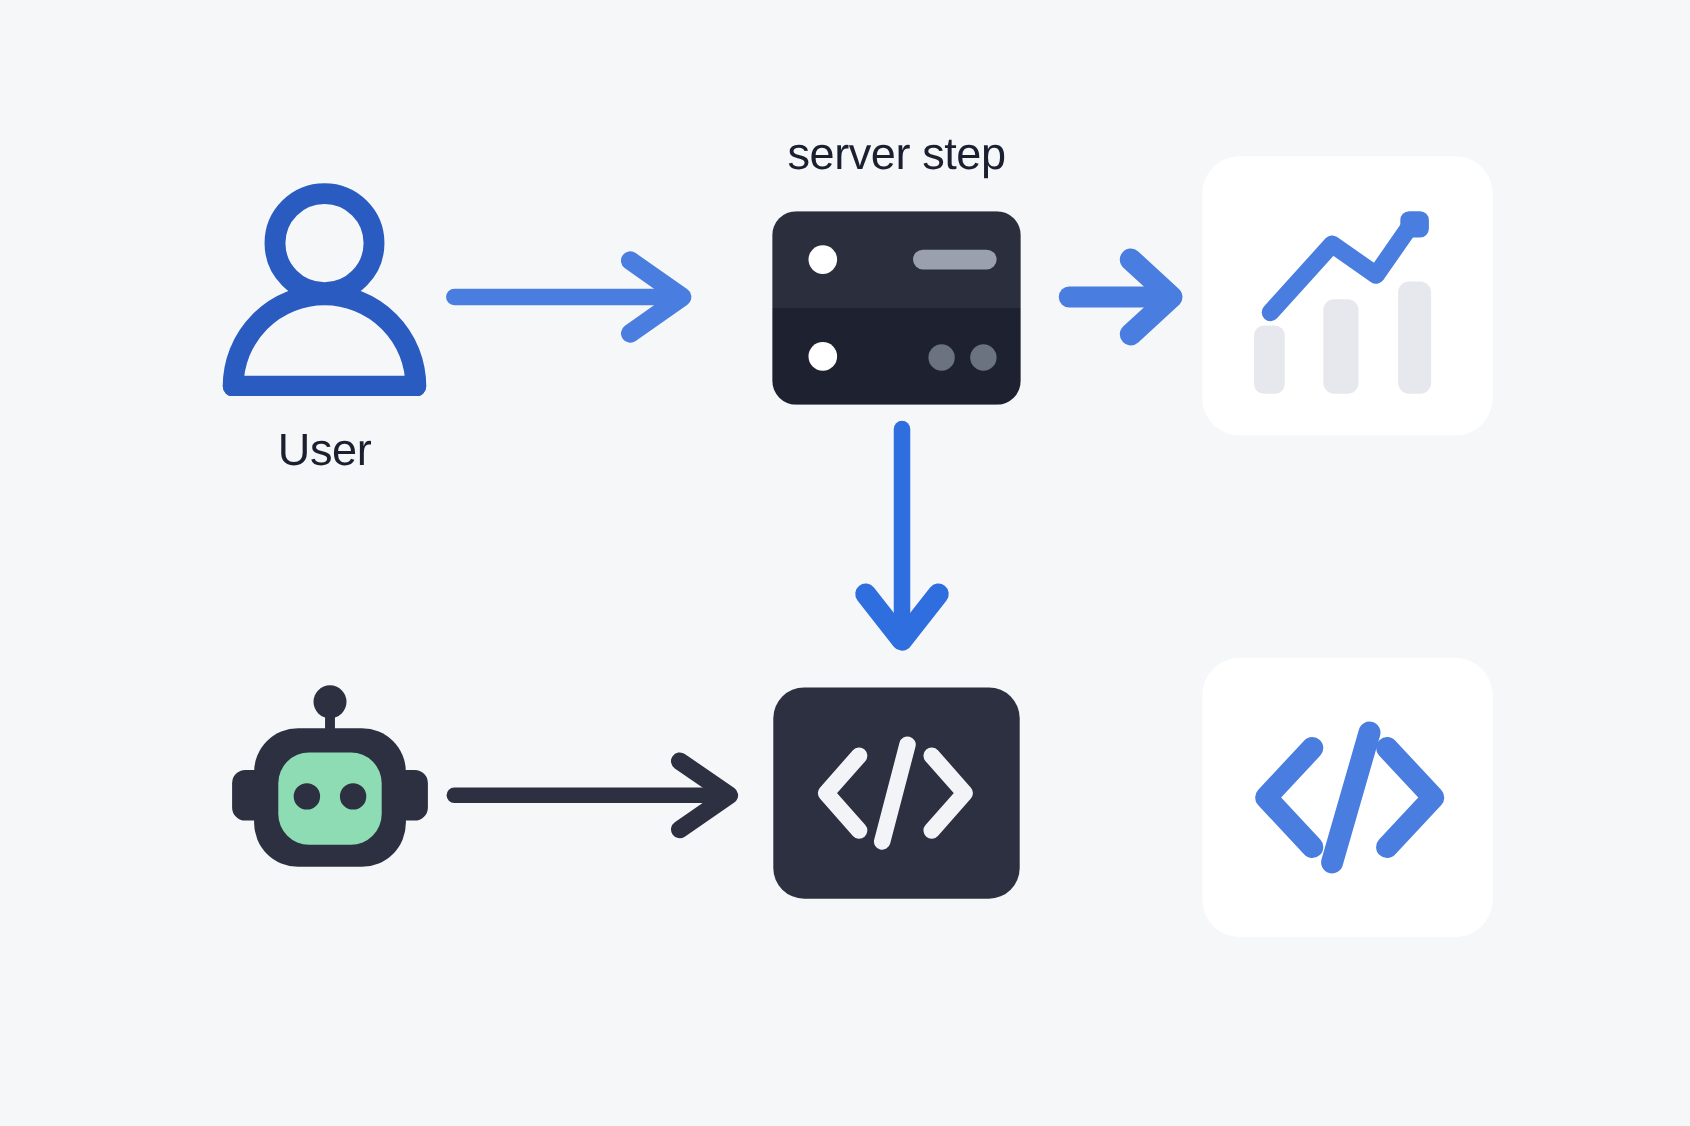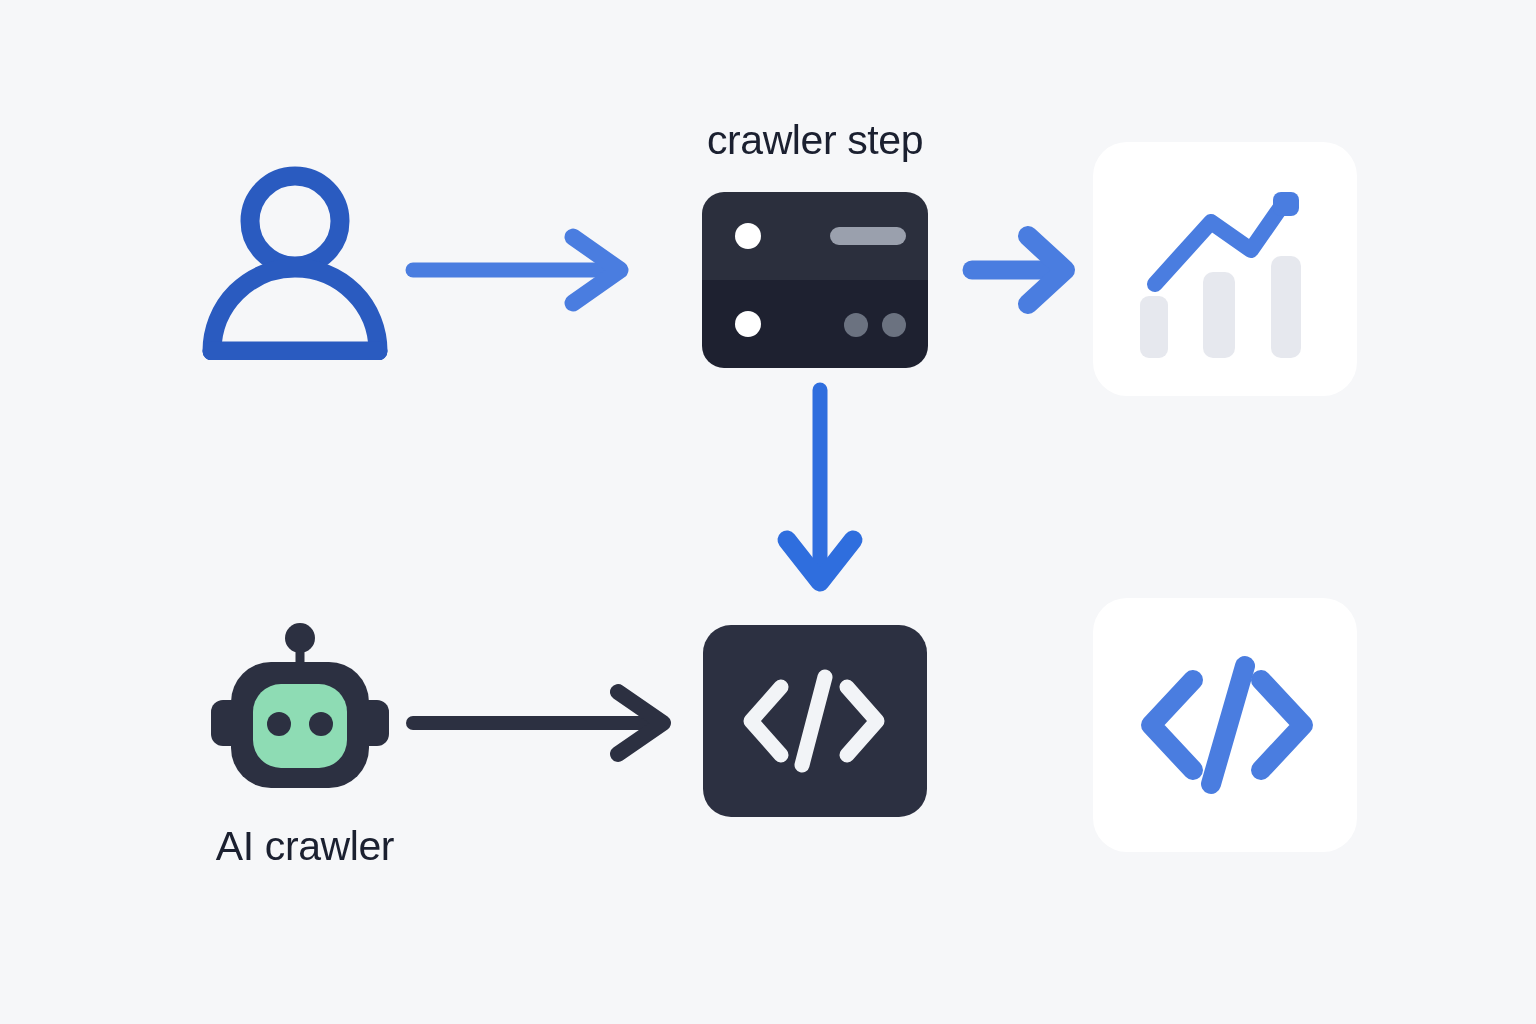--- a/index.html
+++ b/index.html
@@ -82,20 +82,21 @@
 
 <div id="stage">
 
   <div class="node" id="user-icon">
     <svg width="190" height="195" viewBox="0 0 190 195" xmlns="http://www.w3.org/2000/svg">
       <circle cx="95" cy="56" r="45" fill="none" stroke="#2a5bc0" stroke-width="19"></circle>
       <path d="M12 186 A83 83 0 0 1 178 186" fill="none" stroke="#2a5bc0" stroke-width="19" stroke-linecap="round"></path>
       <line x1="12" y1="186" x2="178" y2="186" stroke="#2a5bc0" stroke-width="19" stroke-linecap="round"></line>
     </svg>
   </div>
+  <div class="label" id="label-user">User</div>
 
   <div class="arrow" id="arrow-user-server">
     <svg width="240" height="90" viewBox="0 0 240 90" xmlns="http://www.w3.org/2000/svg">
       <line x1="8" y1="45" x2="205" y2="45" stroke="#4a7de0" stroke-width="15" stroke-linecap="round"></line>
       <polyline points="168,12 215,45 168,78" fill="none" stroke="#4a7de0" stroke-width="17" stroke-linecap="round" stroke-linejoin="round"></polyline>
     </svg>
   </div>
 
   <div class="node" id="server-icon">
     <svg width="226" height="176" viewBox="0 0 226 176" xmlns="http://www.w3.org/2000/svg">
@@ -108,21 +109,21 @@
         <rect x="0" y="0" width="226" height="88" fill="#2b2f3d"></rect>
         <rect x="0" y="88" width="226" height="88" fill="#1e2130"></rect>
       </g>
       <circle cx="46" cy="44" r="13" fill="#ffffff"></circle>
       <rect x="128" y="35" width="76" height="18" rx="9" fill="#9aa0ad"></rect>
       <circle cx="46" cy="132" r="13" fill="#ffffff"></circle>
       <circle cx="154" cy="133" r="12" fill="#6b7280"></circle>
       <circle cx="192" cy="133" r="12" fill="#6b7280"></circle>
     </svg>
   </div>
-  <div class="label" id="label-server-step">crawler step</div>
+  <div class="label" id="label-server-step">server step</div>
 
   <div class="arrow" id="arrow-server-chart">
     <svg width="125" height="96" viewBox="0 0 125 96" xmlns="http://www.w3.org/2000/svg">
       <line x1="12" y1="48" x2="92" y2="48" stroke="#4a7de0" stroke-width="19" stroke-linecap="round"></line>
       <polyline points="68,14 105,48 68,82" fill="none" stroke="#4a7de0" stroke-width="20" stroke-linecap="round" stroke-linejoin="round"></polyline>
     </svg>
   </div>
 
   <div class="node" id="chart-card">
     <svg width="264" height="254" viewBox="0 0 264 254" xmlns="http://www.w3.org/2000/svg">
@@ -151,21 +152,20 @@
       <rect x="152" y="78" width="32" height="46" rx="12" fill="#2c3041"></rect>
 
       <rect x="26" y="40" width="138" height="126" rx="40" fill="#2c3041"></rect>
 
       <rect x="48" y="62" width="94" height="84" rx="28" fill="#8edcb4"></rect>
 
       <circle cx="74" cy="102" r="12" fill="#2c3041"></circle>
       <circle cx="116" cy="102" r="12" fill="#2c3041"></circle>
     </svg>
   </div>
-  <div class="label" id="label-ai-crawler">AI crawler</div>
 
   <div class="arrow" id="arrow-robot-code">
     <svg width="280" height="90" viewBox="0 0 280 90" xmlns="http://www.w3.org/2000/svg">
       <line x1="8" y1="45" x2="248" y2="45" stroke="#2c3041" stroke-width="14" stroke-linecap="round"></line>
       <polyline points="213,14 258,45 213,76" fill="none" stroke="#2c3041" stroke-width="16" stroke-linecap="round" stroke-linejoin="round"></polyline>
     </svg>
   </div>
 
   <div class="node" id="code-block">
     <svg width="224" height="192" viewBox="0 0 224 192" xmlns="http://www.w3.org/2000/svg">

